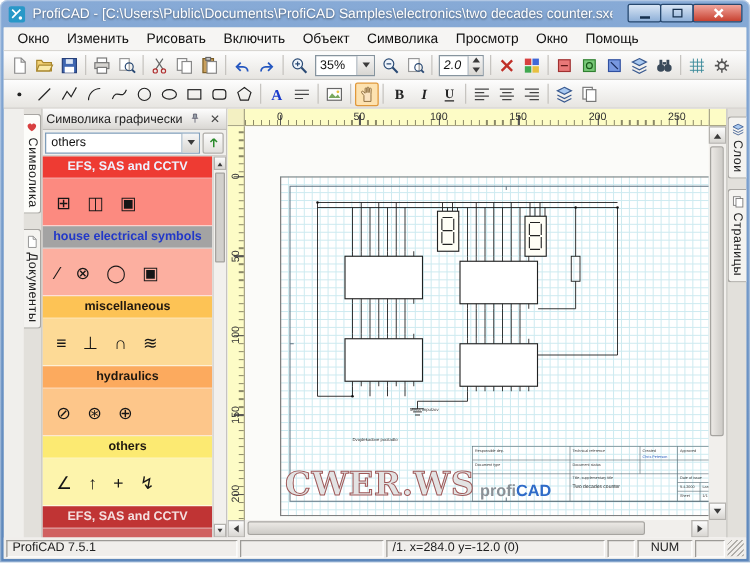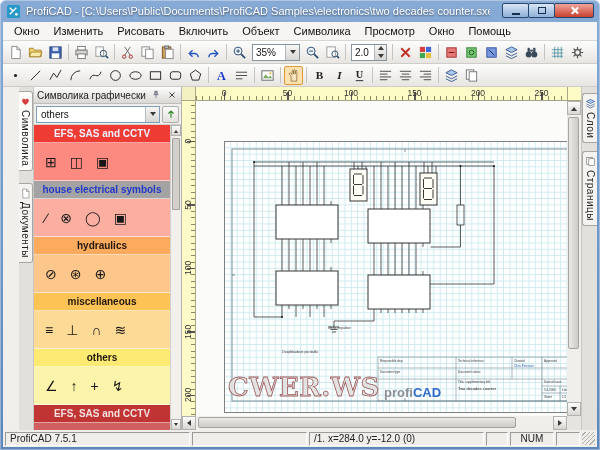--- a/index.html
+++ b/index.html
@@ -28,21 +28,21 @@
   .menu-item{padding:2px 7px;color:#111;}
   .toolbar{height:23px;background:linear-gradient(#fdfdfd,#e7e5e1);border-bottom:1px solid #cfcdc9;display:flex;align-items:center;padding:0 3px;gap:1px;}
   .tbtn{width:19px;height:19px;display:flex;align-items:center;justify-content:center;border:1px solid transparent;border-radius:2px;}
   .tbtn svg{width:15px;height:15px;display:block;}
   .tbtn.active{background:#fde2b0;border-color:#e0983a;}
   .tsep{width:1px;height:16px;background:#c6c4c0;margin:0 2px;flex:0 0 auto;}
   .tcombo{width:48px;height:17px;background:#fff;border:1px solid #86949e;display:flex;align-items:center;margin:0 2px;}
   .tcombo-val{flex:1;padding-left:3px;font-size:10px;color:#111;}
   .tcombo-btn{width:14px;height:15px;background:linear-gradient(#f6f6f6,#d8d6d2);border-left:1px solid #b0b8c0;display:flex;align-items:center;justify-content:center;}
   .tspin{width:36px;height:17px;background:#fff;border:1px solid #86949e;display:flex;align-items:center;margin:0 2px;}
-  .tspin-val{flex:1;padding-left:3px;font-size:10px;color:#111;}
+  .tspin-val{flex:1;padding-left:3px;font-size:10px;color:#111;font-style:italic;}
   .tspin-btns{width:12px;height:15px;display:flex;flex-direction:column;align-items:center;justify-content:center;background:linear-gradient(#f6f6f6,#d8d6d2);border-left:1px solid #b0b8c0;}
   .tri{width:0;height:0;border:3px solid transparent;}
   .tri.d{border-top:4px solid #3a3a3a;margin-top:3px;}
   .tri.u{border-bottom:4px solid #3a3a3a;margin-bottom:1px;}
   .tri.l{border-right:4px solid #3a3a3a;margin-right:3px;}
   .tri.r{border-left:4px solid #3a3a3a;margin-left:3px;}
 
   .main{position:absolute;left:0;right:0;top:65px;bottom:17px;display:flex;padding-left:16px;}
 
   .strip{position:relative;background:#e2e0db;}
@@ -496,34 +496,34 @@
               <div class="cat">
                 <div class="cat-header" style="background: #a3a3a3; color: rgb(34, 56, 200);">house electrical symbols</div>
                 <div class="cat-band" style="background: rgb(252, 175, 160);">
                   <span class="glyph">∕</span>
                   <span class="glyph">⊗</span>
                   <span class="glyph">◯</span>
                   <span class="glyph">▣</span>
                 </div>
               </div>
               <div class="cat">
-                <div class="cat-header" style="background: rgb(252, 170, 94); color: rgb(32, 24, 16);">hydraulics</div>
-                <div class="cat-band" style="background: rgb(253, 198, 138);">
-                  <span class="glyph">⊘</span>
-                  <span class="glyph">⊛</span>
-                  <span class="glyph">⊕</span>
-                </div>
-              </div>
-              <div class="cat">
                 <div class="cat-header" style="background: rgb(253, 195, 85); color: rgb(32, 24, 16);">miscellaneous</div>
                 <div class="cat-band" style="background: rgb(253, 218, 150);">
                   <span class="glyph">≡</span>
                   <span class="glyph">⊥</span>
                   <span class="glyph">∩</span>
                   <span class="glyph">≋</span>
+                </div>
+              </div>
+              <div class="cat">
+                <div class="cat-header" style="background: rgb(252, 170, 94); color: rgb(32, 24, 16);">hydraulics</div>
+                <div class="cat-band" style="background: rgb(253, 198, 138);">
+                  <span class="glyph">⊘</span>
+                  <span class="glyph">⊛</span>
+                  <span class="glyph">⊕</span>
                 </div>
               </div>
               <div class="cat">
                 <div class="cat-header" style="background: rgb(252, 234, 114); color: rgb(32, 24, 16);">others</div>
                 <div class="cat-band" style="background: rgb(253, 244, 172);">
                   <span class="glyph">∠</span>
                   <span class="glyph">↑</span>
                   <span class="glyph">+</span>
                   <span class="glyph">↯</span>
                 </div>

